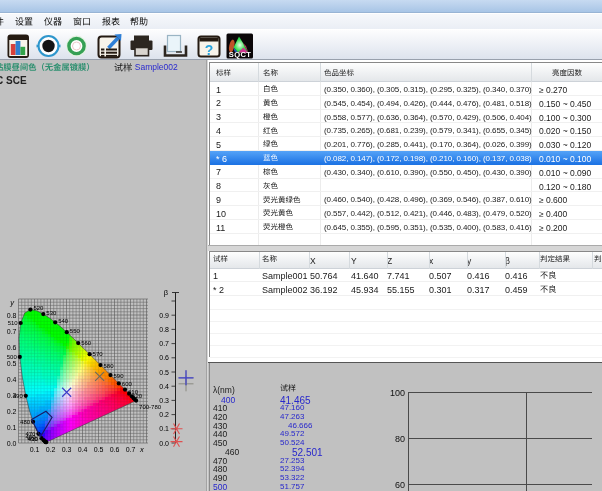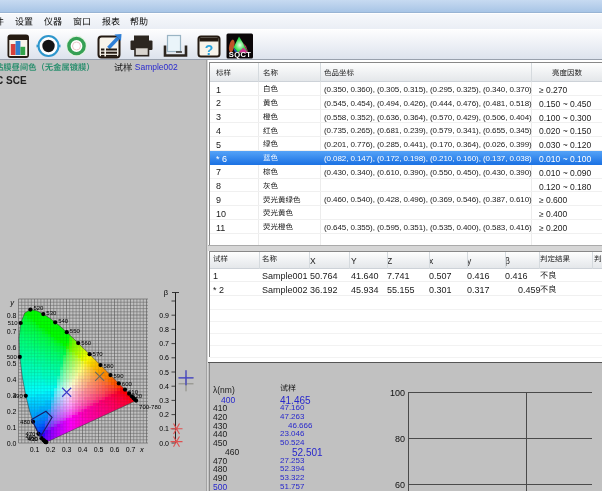--- a/index.html
+++ b/index.html
@@ -956,21 +956,21 @@
           <span class="c1c">(0.350, 0.360), (0.305, 0.315), (0.295, 0.325), (0.340, 0.370)</span>
           <span class="c1d">≥ 0.270</span>
         </div>
 <div class="r1" style="top:32.8px">
           <span class="c1a">2</span>
           <span class="c1c">(0.545, 0.454), (0.494, 0.426), (0.444, 0.476), (0.481, 0.518)</span>
           <span class="c1d">0.150 ~ 0.450</span>
         </div>
 <div class="r1" style="top:46.6px">
           <span class="c1a">3</span>
-          <span class="c1c">(0.558, 0.352), (0.636, 0.364), (0.570, 0.429), (0.506, 0.404)</span>
+          <span class="c1c">(0.558, 0.577), (0.636, 0.364), (0.570, 0.429), (0.506, 0.404)</span>
           <span class="c1d">0.100 ~ 0.300</span>
         </div>
 <div class="r1" style="top:60.4px">
           <span class="c1a">4</span>
           <span class="c1c">(0.735, 0.265), (0.681, 0.239), (0.579, 0.341), (0.655, 0.345)</span>
           <span class="c1d">0.020 ~ 0.150</span>
         </div>
 <div class="r1" style="top:74.2px">
           <span class="c1a">5</span>
           <span class="c1c">(0.201, 0.776), (0.285, 0.441), (0.170, 0.364), (0.026, 0.399)</span>
@@ -990,20 +990,21 @@
           <span class="c1a">8</span>
           <span class="c1d">0.120 ~ 0.180</span>
         </div>
 <div class="r1" style="top:129.4px">
           <span class="c1a">9</span>
           <span class="c1c">(0.460, 0.540), (0.428, 0.496), (0.369, 0.546), (0.387, 0.610)</span>
           <span class="c1d">≥ 0.600</span>
         </div>
 <div class="r1" style="top:143.2px">
           <span class="c1a">10</span>
+          <span class="c1c">(0.557, 0.442), (0.512, 0.421), (0.446, 0.483), (0.479, 0.520)</span>
           <span class="c1d">≥ 0.400</span>
         </div>
 <div class="r1" style="top:157.0px">
           <span class="c1a">11</span>
           <span class="c1c">(0.645, 0.355), (0.595, 0.351), (0.535, 0.400), (0.583, 0.416)</span>
           <span class="c1d">≥ 0.200</span>
         </div>
  </div>
  <div id="split"></div>
  <div id="tbl2">
@@ -1037,21 +1038,21 @@
           <span style="left:295px">0.416</span>
         </div>
 <div class="r2" style="top:30.0px">
           <span style="left:3px">* 2</span>
           <span style="left:52px">Sample002</span>
           <span style="left:100px">36.192</span>
           <span style="left:141px">45.934</span>
           <span style="left:177px">55.155</span>
           <span style="left:219px">0.301</span>
           <span style="left:257px">0.317</span>
-          <span style="left:308px">0.459</span>
+          <span style="left:295px">0.459</span>
         </div>
   <div class="er" style="top:57px"></div>
   <div class="er" style="top:69px"></div>
   <div class="er" style="top:81px"></div>
   <div class="er" style="top:93px"></div>
   <div class="er" style="top:105px"></div>
 </div>
 </div>
 <div id="bottompanel">
  <div class="bl"></div>
@@ -1068,21 +1069,21 @@
 <div style="position:absolute;left:5px;top:49.0px;width:200px;height:9px;">
         <span style="position:absolute;left:0;color:#1a1a1a">420</span>
         <span style="position:absolute;left:67px;color:#2727cc;font-size:8px">47.263</span>
       </div>
 <div style="position:absolute;left:5px;top:57.7px;width:200px;height:9px;">
         <span style="position:absolute;left:0;color:#1a1a1a">430</span>
         <span style="position:absolute;left:75px;color:#2727cc;font-size:8px">46.666</span>
       </div>
 <div style="position:absolute;left:5px;top:66.4px;width:200px;height:9px;">
         <span style="position:absolute;left:0;color:#1a1a1a">440</span>
-        <span style="position:absolute;left:67px;color:#2727cc;font-size:8px">23.046</span>
+        <span style="position:absolute;left:67px;color:#2727cc;font-size:8px">49.572</span>
       </div>
 <div style="position:absolute;left:5px;top:75.1px;width:200px;height:9px;">
         <span style="position:absolute;left:0;color:#1a1a1a">450</span>
         <span style="position:absolute;left:67px;color:#2727cc;font-size:8px">50.524</span>
       </div>
 <div style="position:absolute;left:17px;top:83.8px;width:200px;height:9px;">
         <span style="position:absolute;left:0;color:#1a1a1a">460</span>
         <span style="position:absolute;left:67px;color:#2727cc;font-size:10px">52.501</span>
       </div>
 <div style="position:absolute;left:5px;top:92.5px;width:200px;height:9px;">

